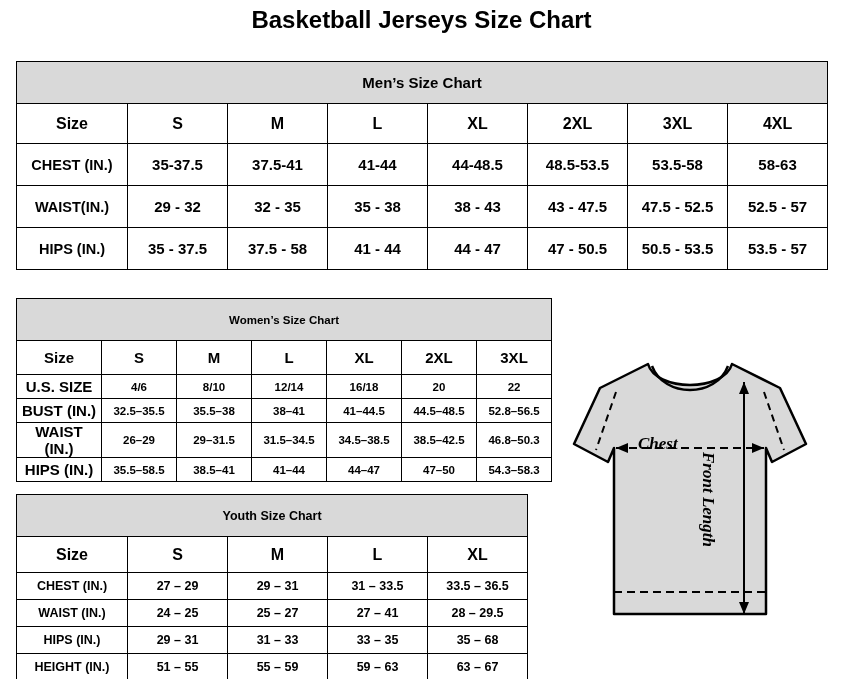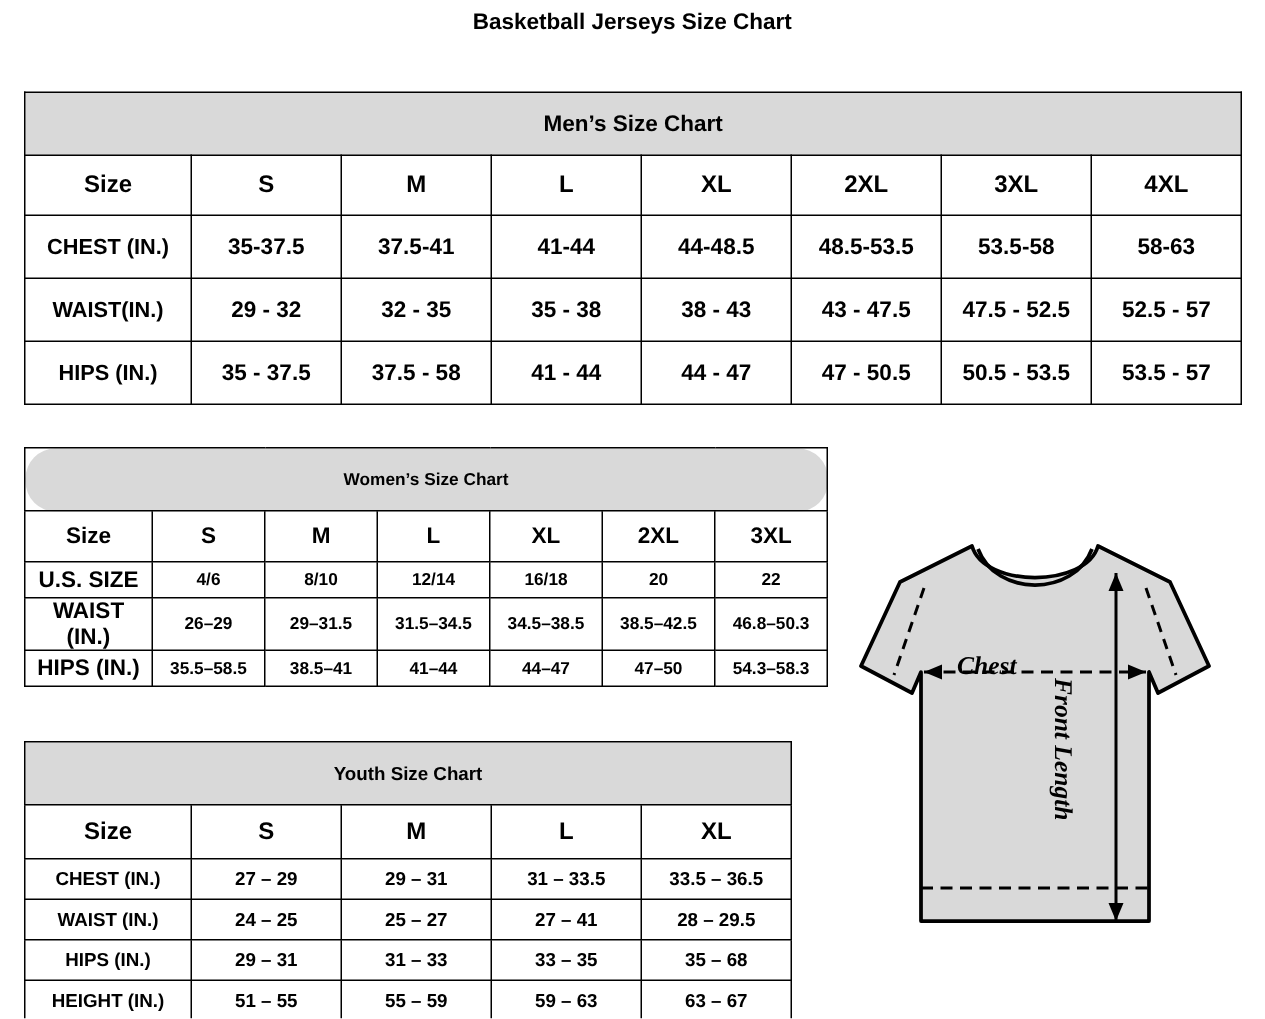--- a/index.html
+++ b/index.html
@@ -15,21 +15,21 @@
     height: 679px;
     background: #ffffff;
     overflow: hidden;
   }
   .page-title {
     position: absolute;
     top: 6px;
     left: 0;
     width: 843px;
     text-align: center;
-    font-size: 15px;
+    font-size: 24px;
     font-weight: bold;
     color: #000;
   }
   table.sz {
     border-collapse: collapse;
     table-layout: fixed;
     background: #fff;
   }
   table.sz td, table.sz th {
     border: 1px solid #000;
@@ -62,21 +62,21 @@
   #mens-table tbody td.rowlab { font-size: 14.5px; }
 
   
   #womens-wrap {
     position: absolute;
     left: 16px;
     top: 298px;
     width: 535px;
   }
   #womens-table { width: 535px; }
-  #womens-table .hdr-band { height: 42px; border-radius: 20px; }
+  #womens-table .hdr-band { height: 42px; }
   #womens-table .col-head { height: 34px; font-size: 15px; }
   #womens-table tbody td { height: 24px; font-size: 11.5px; }
   #womens-table tbody td.rowlab { font-size: 15px; }
 
   
   #youth-wrap {
     position: absolute;
     left: 16px;
     top: 494px;
     width: 511px;
@@ -214,20 +214,29 @@
           <tr>
             <td class="rowlab">U.S. SIZE</td>
             <td>4/6</td>
             <td>8/10</td>
             <td>12/14</td>
             <td>16/18</td>
             <td>20</td>
             <td>22</td>
           </tr>
           <tr>
+            <td class="rowlab">BUST  (IN.)</td>
+            <td>32.5–35.5</td>
+            <td>35.5–38</td>
+            <td>38–41</td>
+            <td>41–44.5</td>
+            <td>44.5–48.5</td>
+            <td>52.8–56.5</td>
+          </tr>
+          <tr>
             <td class="rowlab">WAIST  (IN.)</td>
             <td>26–29</td>
             <td>29–31.5</td>
             <td>31.5–34.5</td>
             <td>34.5–38.5</td>
             <td>38.5–42.5</td>
             <td>46.8–50.3</td>
           </tr>
           <tr>
             <td class="rowlab">HIPS  (IN.)</td>

